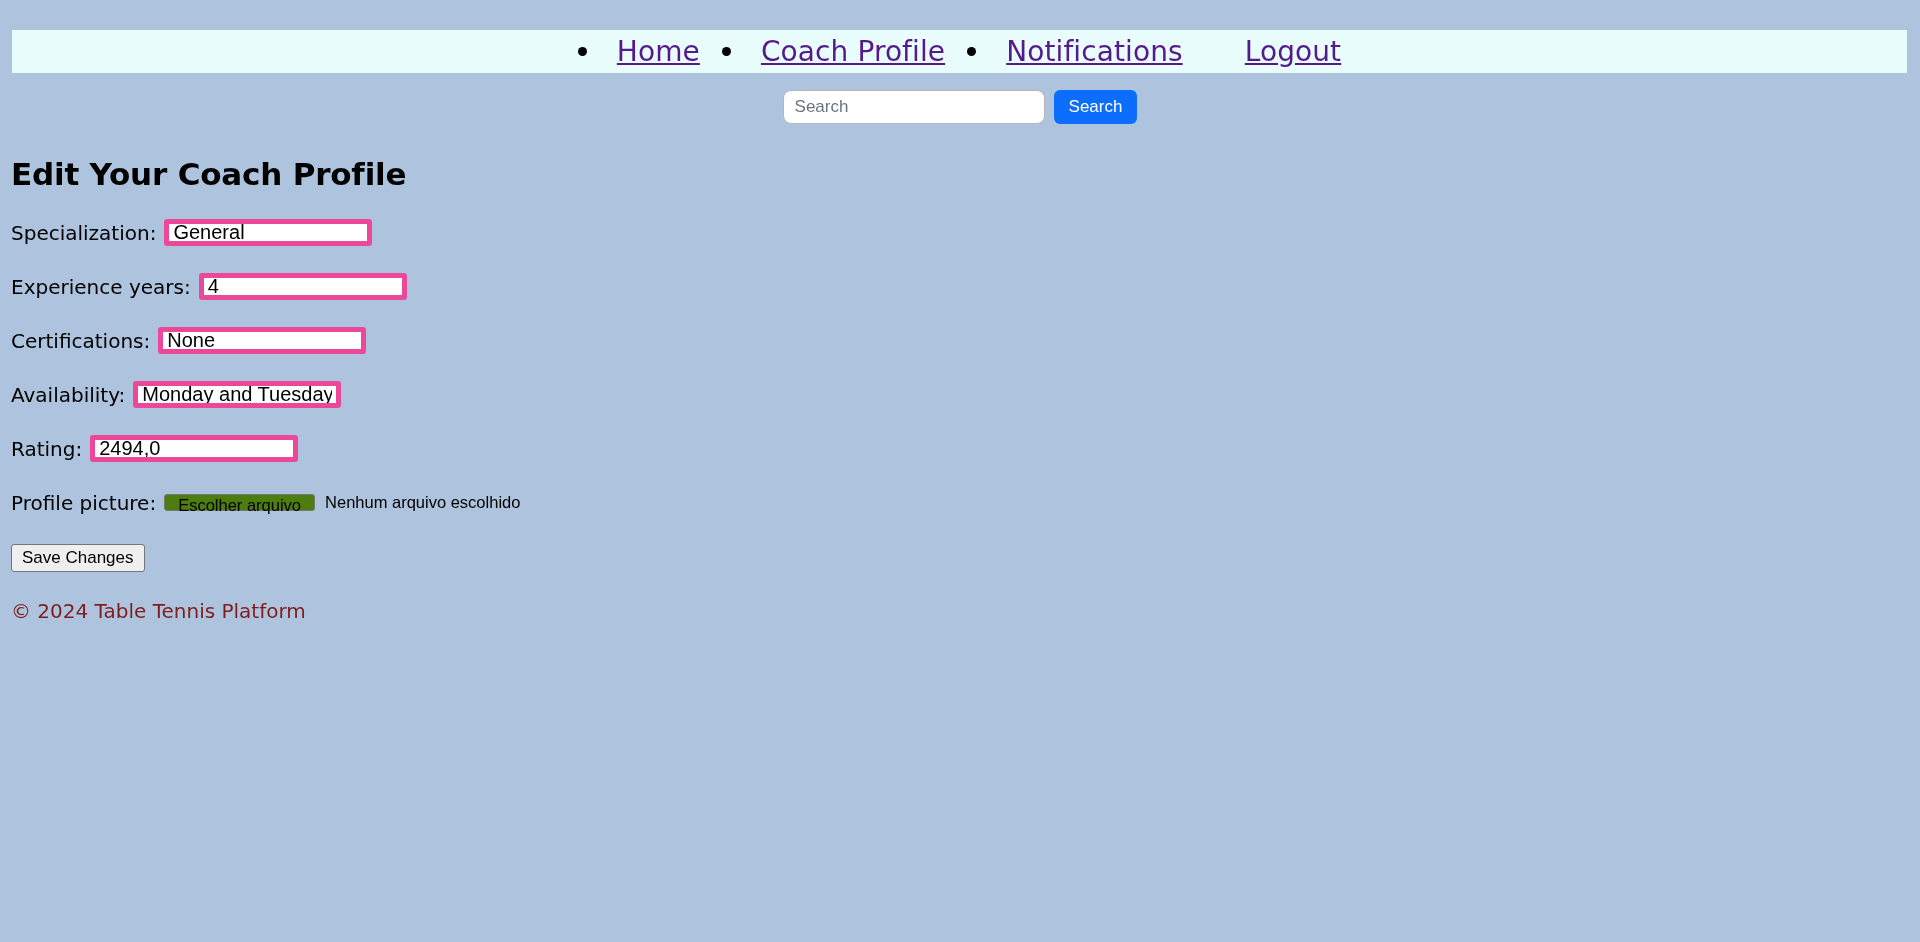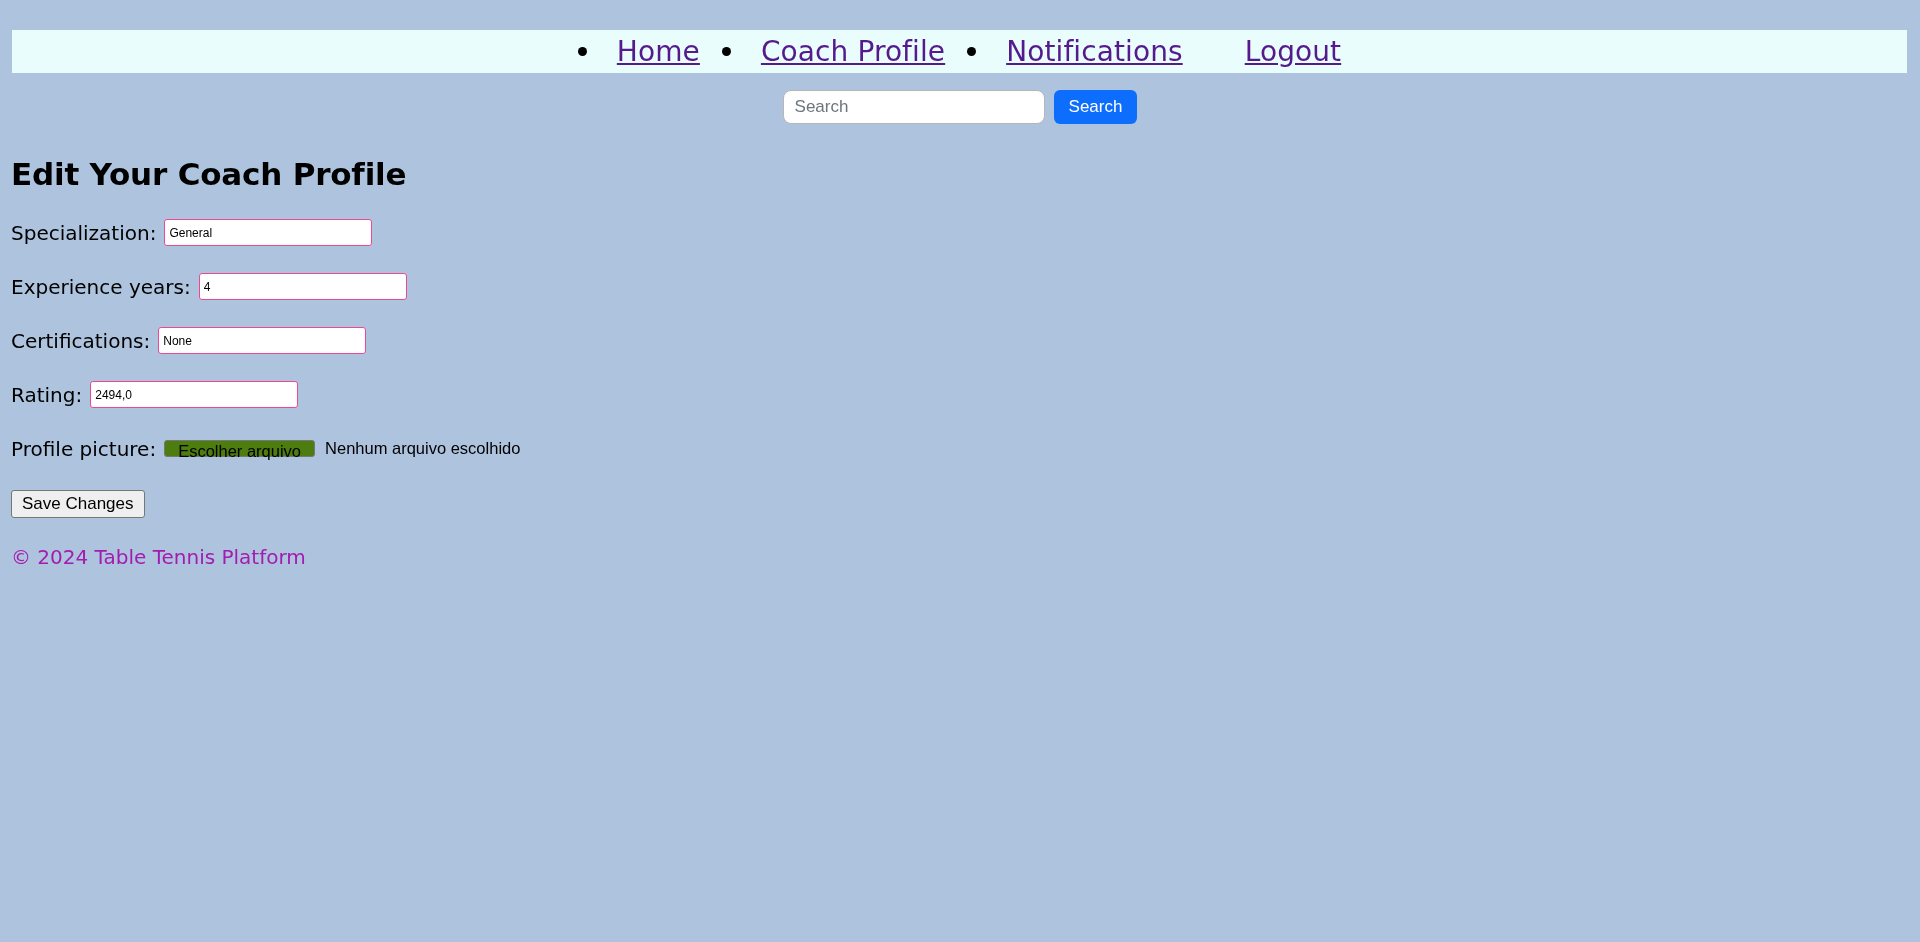--- a/index.html
+++ b/index.html
@@ -120,24 +120,24 @@
   .form-label {
     font-size: 20px;
     margin-right: 8px;
     white-space: nowrap;
   }
   .text-input {
     box-sizing: border-box;
     height: 27px;
     padding: 1px 4px;
     font-family: "Liberation Sans", sans-serif;
-    font-size: 12px;
+    font-size: 20px;
     color: #000;
     background: #ffffff;
-    border: 1px solid #ec4899;
+    border: 5px solid #ec4899;
     border-radius: 3px;
     outline: none;
   }
   .w-spec   { width: 208px; }
   .w-exp    { width: 208px; }
   .w-cert   { width: 208px; }
   .w-avail  { width: 208px; }
   .w-rating { width: 208px; }
 
   .file-row { align-items: center; }
@@ -170,21 +170,21 @@
     border-radius: 3px;
     font-family: "Liberation Sans", sans-serif;
     font-size: 17px;
     color: #000;
     cursor: pointer;
   }
 
   .footer {
     margin: 27px 0 0 11px;
     font-size: 20px;
-    color: #a21caf;
+    color: #7f1d1d;
   }
 </style>
 </head>
 <body>
 
 <nav class="navbar">
   <ul class="nav-list">
     <li class="nav-item">
       <span class="nav-bullet"></span>
       <a class="nav-link">Home</a>
@@ -220,20 +220,24 @@
   <div class="form-row">
     <label class="form-label">Experience years:</label>
     <input class="text-input w-exp" type="text" value="4" style="">
   </div>
 
   <div class="form-row">
     <label class="form-label">Certifications:</label>
     <input class="text-input w-cert" type="text" value="None" style="">
   </div>
 
+  <div class="form-row">
+    <label class="form-label">Availability:</label>
+    <input class="text-input w-avail" type="text" value="Monday and Tuesday" style="">
+  </div>
 
   <div class="form-row">
     <label class="form-label">Rating:</label>
     <input class="text-input w-rating" type="text" value="2494,0" style="">
   </div>
 
   <div class="form-row file-row">
     <label class="form-label">Profile picture:</label>
     <button type="button" class="file-button">Escolher arquivo</button>
     <span class="file-status">Nenhum arquivo escolhido</span>

